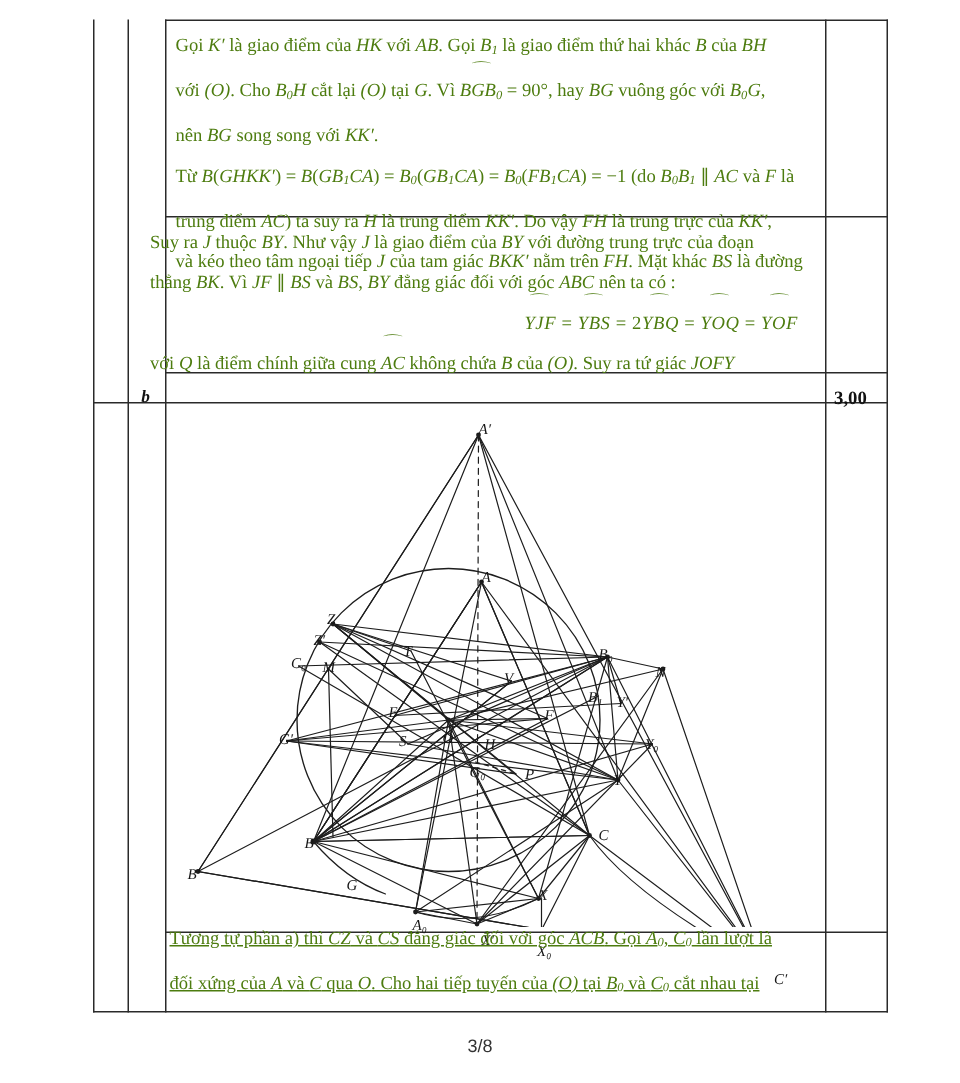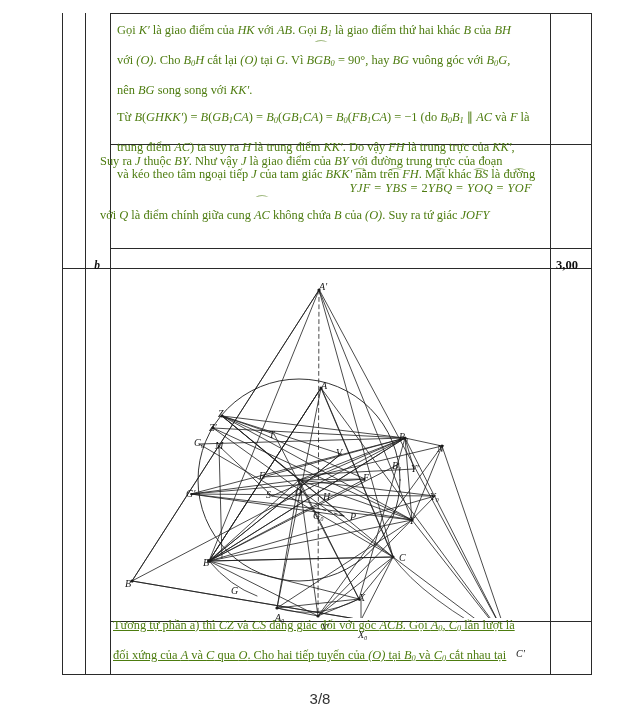--- a/index.html
+++ b/index.html
@@ -42,21 +42,21 @@
     content:"⌒";position:absolute;left:50%;transform:translateX(-50%) scaleX(1.9);
     top:-0.78em;font-size:8px;line-height:1;
   }
 
   
   .fig{position:absolute;left:112px;top:268px;width:438px;height:350px;}
   .fig svg{display:block;}
 
   .pagenum{
     position:absolute;left:0;right:0;top:690px;text-align:center;
-    font-family:"Liberation Sans", sans-serif;font-size:15px;color:#333;
+    font-family:"Liberation Sans", sans-serif;font-size:12px;color:#333;
   }
 </style>
 </head>
 <body>
 
 <div class="page">
 
   <div class="tbl">
 
     <div class="vline" style="left:0px;"></div>
@@ -81,20 +81,21 @@
     <div class="ln">Gọi <i class="v">K′</i> là giao điểm của <i class="v">HK</i> với <i class="v">AB</i>. Gọi <i class="v">B<span class="sub">1</span></i> là giao điểm thứ hai khác <i class="v">B</i> của <i class="v">BH</i></div>
     <div class="ln">với <i class="v">(O)</i>. Cho <i class="v">B<span class="sub">0</span>H</i> cắt lại <i class="v">(O)</i> tại <i class="v">G</i>. Vì <span class="ovr"><i class="v">BGB<span class="sub">0</span></i></span> = 90°, hay <i class="v">BG</i> vuông góc với <i class="v">B<span class="sub">0</span>G</i>,</div>
     <div class="ln">nên <i class="v">BG</i> song song với <i class="v">KK′</i>.</div>
     <div class="ln">Từ <i class="v">B</i>(<i class="v">GHKK′</i>) = <i class="v">B</i>(<i class="v">GB<span class="sub">1</span>CA</i>) = <i class="v">B<span class="sub">0</span></i>(<i class="v">GB<span class="sub">1</span>CA</i>) = <i class="v">B<span class="sub">0</span></i>(<i class="v">FB<span class="sub">1</span>CA</i>) = −1 (do <i class="v">B<span class="sub">0</span>B<span class="sub">1</span></i> ∥ <i class="v">AC</i> và <i class="v">F</i> là</div>
     <div class="ln">trung điểm <i class="v">AC</i>) ta suy ra <i class="v">H</i> là trung điểm <i class="v">KK′</i>. Do vậy <i class="v">FH</i> là trung trực của <i class="v">KK′</i>,</div>
     <div class="ln">và kéo theo tâm ngoại tiếp <i class="v">J</i> của tam giác <i class="v">BKK′</i> nằm trên <i class="v">FH</i>. Mặt khác <i class="v">BS</i> là đường</div>
   </div>
 
   <div class="prose" style="left:100px;top:148px;width:432px;">
     <div class="ln">Suy ra <i class="v">J</i> thuộc <i class="v">BY</i>. Như vậy <i class="v">J</i> là giao điểm của <i class="v">BY</i> với đường trung trực của đoạn</div>
+    <div class="ln">thẳng <i class="v">BK</i>. Vì <i class="v">JF</i> ∥ <i class="v">BS</i> và <i class="v">BS</i>, <i class="v">BY</i> đẳng giác đối với góc <i class="v">ABC</i> nên ta có :</div>
     <div class="ln ctr" style="letter-spacing:.4px;text-align:right;">
       <span class="ovr"><i class="v">YJF</i></span> = <span class="ovr"><i class="v">YBS</i></span> = 2<span class="ovr"><i class="v">YBQ</i></span> = <span class="ovr"><i class="v">YOQ</i></span> = <span class="ovr"><i class="v">YOF</i></span>
     </div>
     <div class="ln">với <i class="v">Q</i> là điểm chính giữa cung <span class="ovr"><i class="v">AC</i></span> không chứa <i class="v">B</i> của <i class="v">(O)</i>. Suy ra tứ giác <i class="v">JOFY</i></div>
   </div>
 
   <div class="fig">
     <svg width="438" height="350" viewBox="0 0 438 350">
       <g fill="none" stroke="#1d1d1d" stroke-width="0.8" stroke-linecap="round">
 

